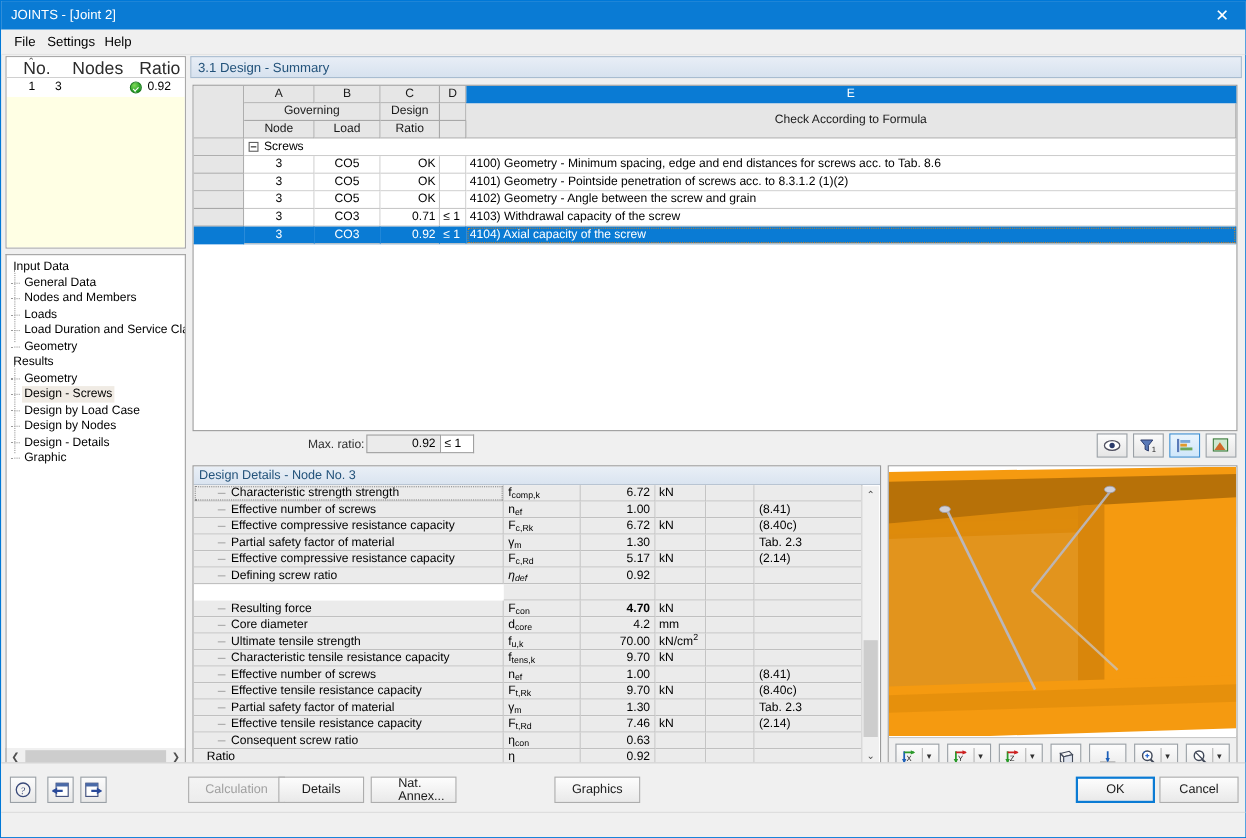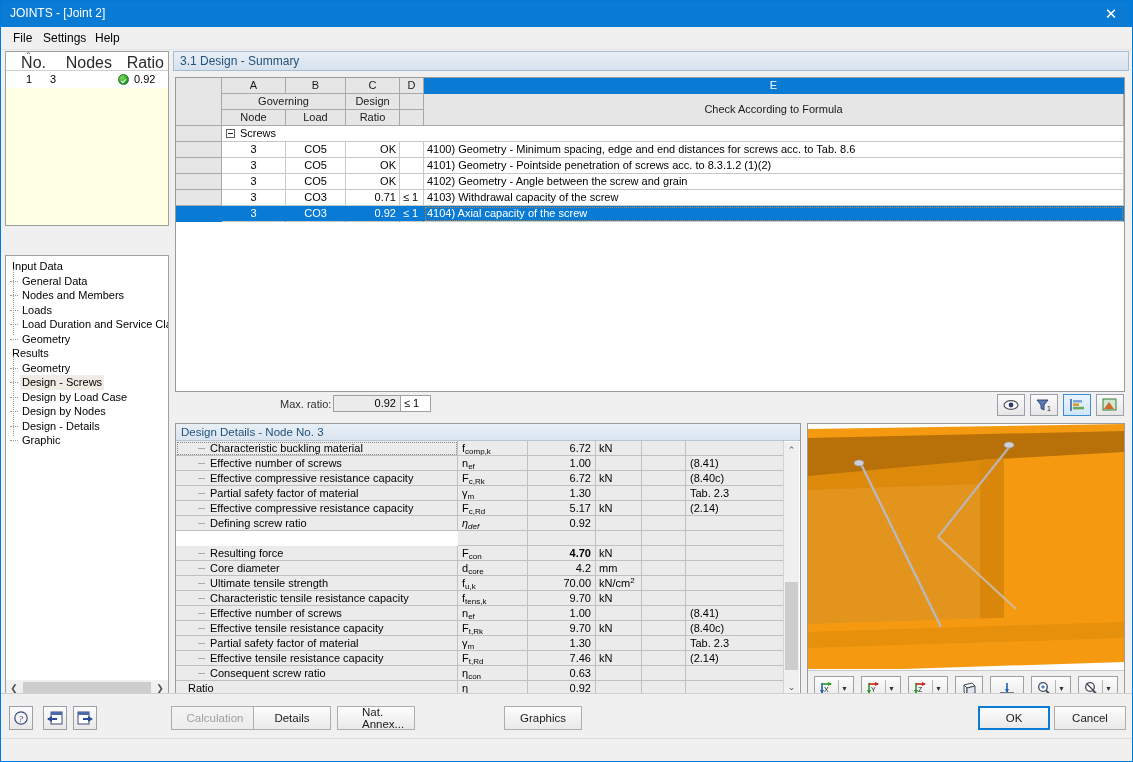--- a/index.html
+++ b/index.html
@@ -140,21 +140,20 @@
   .treepanel {
     position: absolute;
     left: 0; top: 180px;
     width: 164px; height: 500px;
     background: #ffffff;
     border: 1px solid #a0a0a0;
     border-bottom: none;
     box-sizing: border-box;
     overflow: hidden;
     font-size: 11px;
-    margin-top: 24px;
   }
   .tree-node {
     position: relative;
     height: 14.5px;
     line-height: 14.5px;
     white-space: nowrap;
     cursor: default;
     padding-left: 4px;
   }
   .tree-node.child { padding-left: 14px; }
@@ -645,21 +644,21 @@
         <svg width="16" height="14" viewBox="0 0 16 14">
           <rect x="1" y="1" width="13" height="11" fill="#cfe8cf" stroke="#3a7a3a" stroke-width="1"></rect>
           <path d="M2 11 L7 4 L12 11 Z" fill="#d06a2a"></path>
         </svg>
       </div>
     </div>
 
     <div class="detailspanel">
       <div class="dd-title">Design Details  -  Node No. 3</div>
       <div class="dd-grid" id="ddgrid">
-          <div class="dd-c desc focus" style="left: 0px; top: 0px; width: 282px; padding-left: 34px;"><div class="dd-indent-line" style="left: 22px;"></div><span>Characteristic buckling material</span></div>
+          <div class="dd-c desc focus" style="left: 0px; top: 0px; width: 282px; padding-left: 34px;"><div class="dd-indent-line" style="left: 22px;"></div><span>Characteristic strength strength</span></div>
           <div class="dd-c sym" style="left: 282px; top: 0px; width: 70px;"><span>f</span><sub>comp,k</sub></div>
           <div class="dd-c val" style="left: 352px; top: 0px; width: 68px;">6.72</div>
           <div class="dd-c unit" style="left: 420px; top: 0px; width: 46px;"><span>kN</span></div>
           <div class="dd-c note" style="left: 466px; top: 0px; width: 44px;"></div>
           <div class="dd-c note" style="left: 510px; top: 0px; width: 98px;"></div>
           <div class="dd-c desc" style="left: 0px; top: 15px; width: 282px; padding-left: 34px;"><div class="dd-indent-line" style="left: 22px;"></div><span>Effective number of screws</span></div>
           <div class="dd-c sym" style="left: 282px; top: 15px; width: 70px;"><span>n</span><sub>ef</sub></div>
           <div class="dd-c val" style="left: 352px; top: 15px; width: 68px;">1.00</div>
           <div class="dd-c unit" style="left: 420px; top: 15px; width: 46px;"></div>
           <div class="dd-c note" style="left: 466px; top: 15px; width: 44px;"></div>

